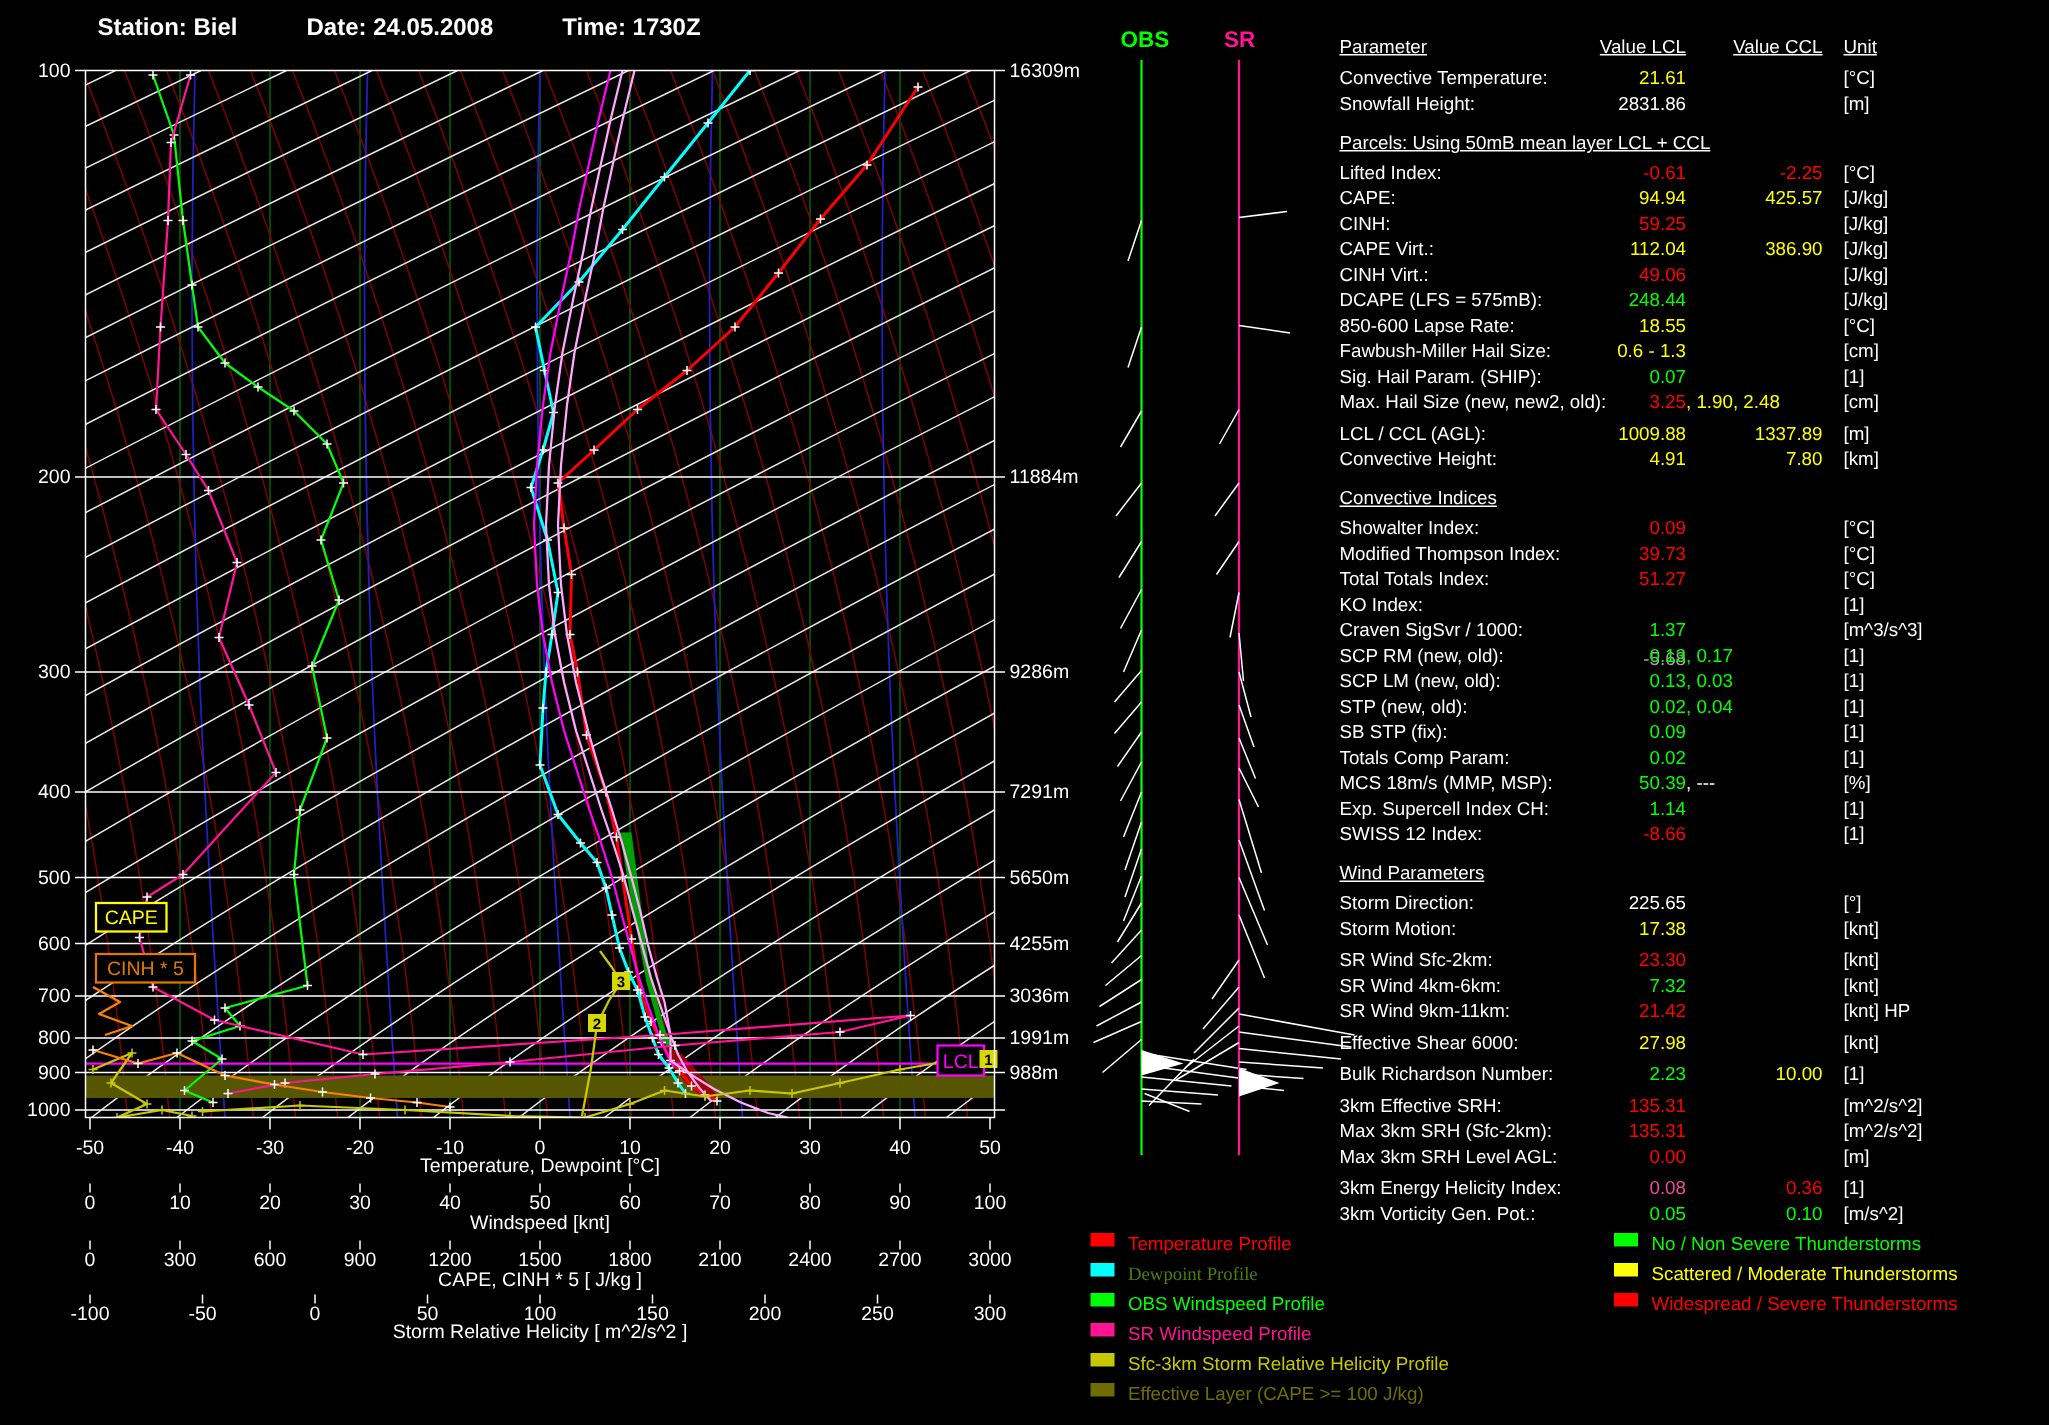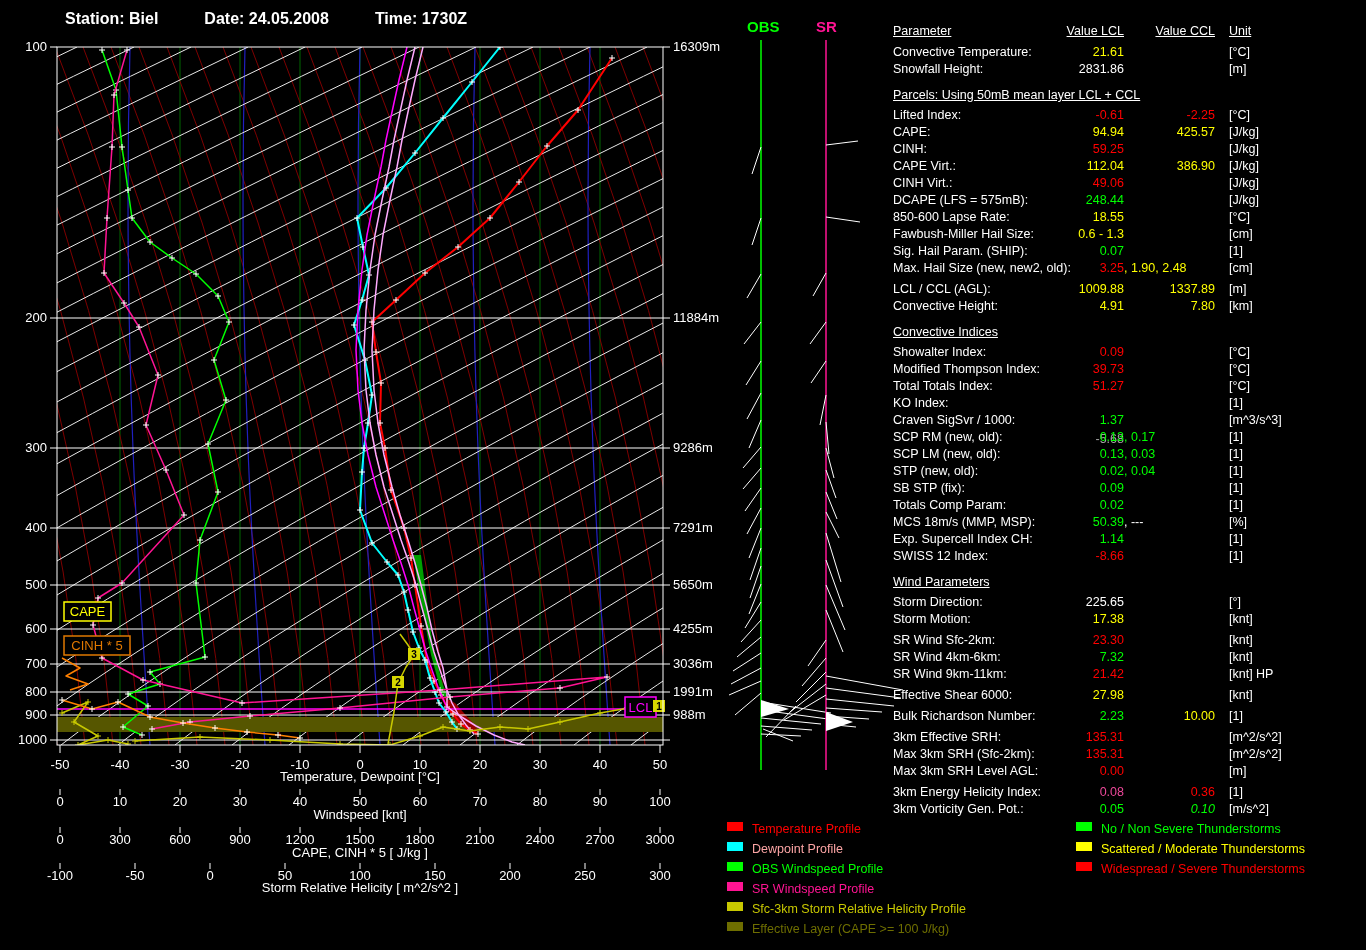--- a/index.html
+++ b/index.html
@@ -719,34 +719,34 @@
       </div>
       <div class="prow sp">
         <span class="plabel">3km Energy Helicity Index:</span>
         <span class="plcl" style="color: #ec4899;">0.08</span>
         <span class="pccl" style="color: rgb(255, 0, 0);">0.36</span>
         <span class="punit">[1]</span>
       </div>
       <div class="prow">
         <span class="plabel">3km Vorticity Gen. Pot.:</span>
         <span class="plcl" style="color: rgb(0, 255, 0);">0.05</span>
-        <span class="pccl" style="color: rgb(0, 255, 0); font-style: italic;">0.10</span>
+        <span class="pccl" style="color: rgb(0, 255, 0);">0.10</span>
         <span class="punit">[m/s^2]</span>
       </div>
     </div>
 </div>
 
 <div id="legend-profiles" class="abs legend">
     <div class="lrow">
       <span class="chip" style="background: rgb(255, 0, 0);"></span>
       <span style="color: rgb(255, 0, 0);">Temperature Profile</span>
     </div>
     <div class="lrow">
       <span class="chip" style="background: rgb(0, 255, 255);"></span>
-      <span style="color: #fca5a5;">Dewpoint Profile</span>
+      <span style="color: #4d7c0f; font-family: Liberation Serif, serif;">Dewpoint Profile</span>
     </div>
     <div class="lrow">
       <span class="chip" style="background: rgb(0, 255, 0);"></span>
       <span style="color: rgb(0, 255, 0);">OBS Windspeed Profile</span>
     </div>
     <div class="lrow">
       <span class="chip" style="background: rgb(255, 20, 147);"></span>
       <span style="color: rgb(255, 20, 147);">SR Windspeed Profile</span>
     </div>
     <div class="lrow">

